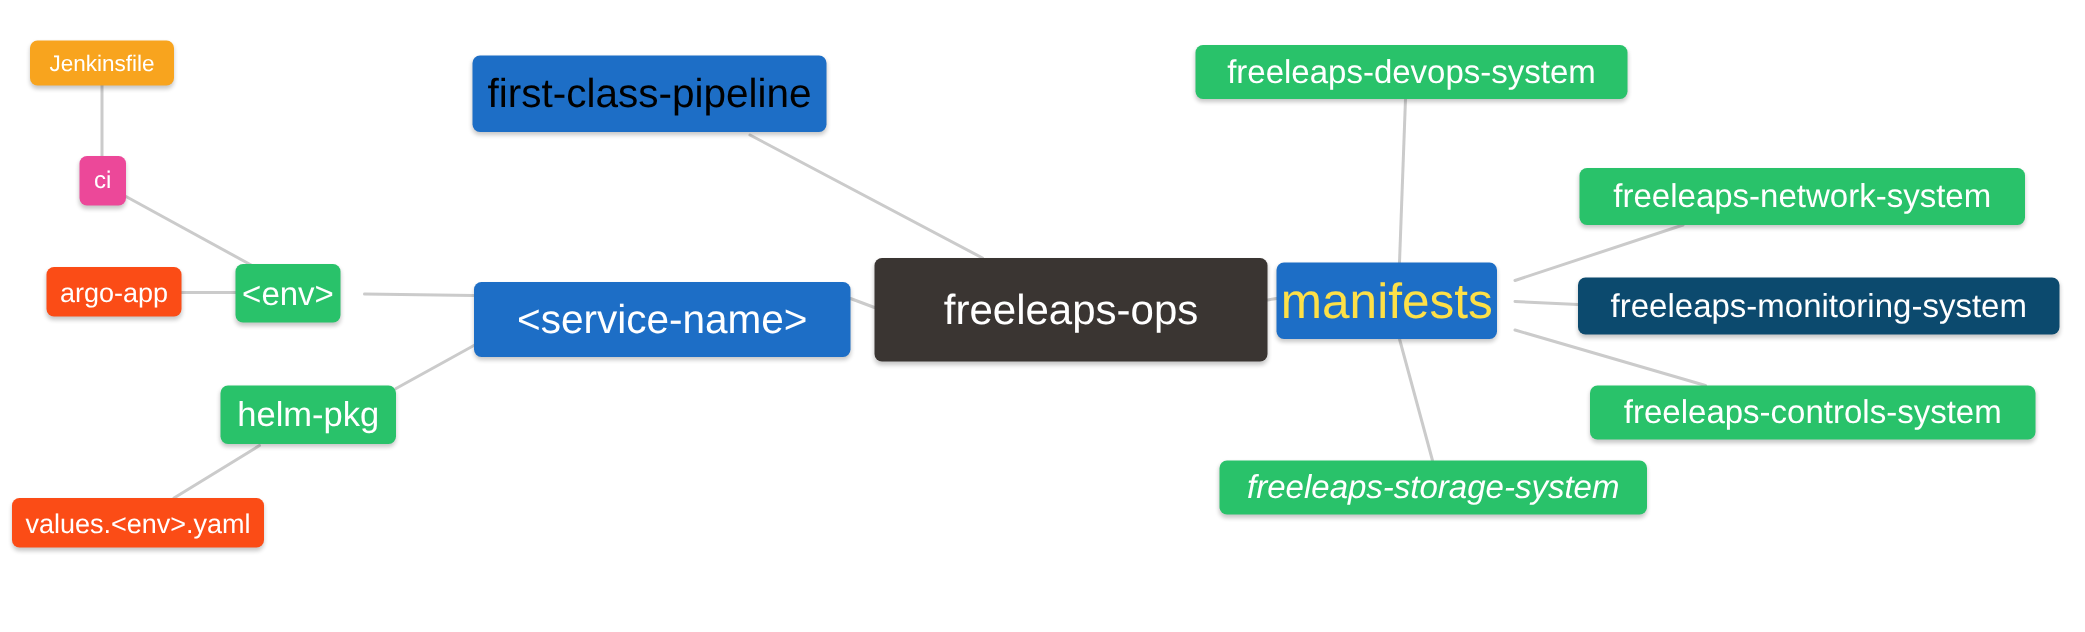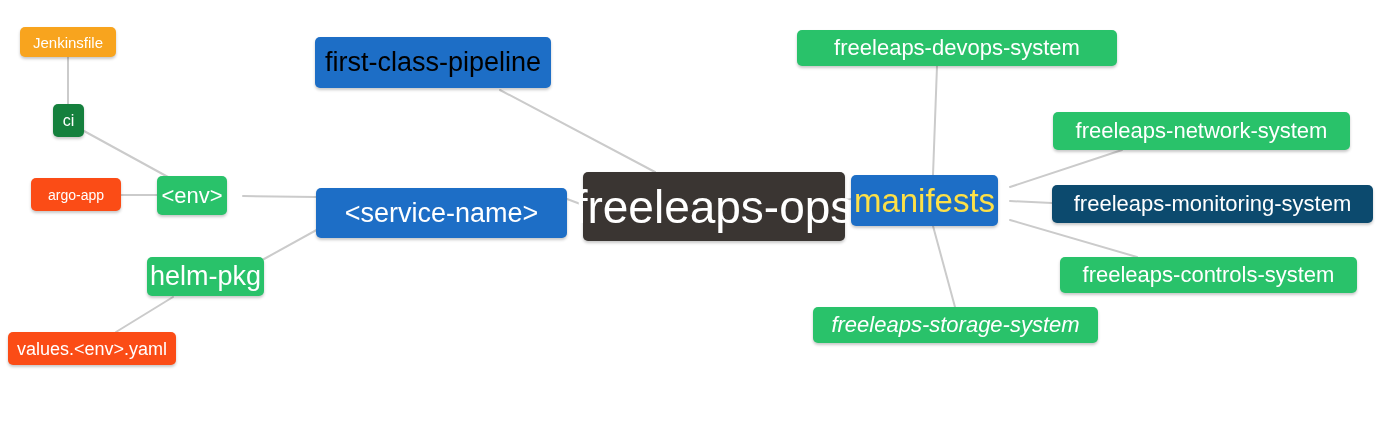--- a/index.html
+++ b/index.html
@@ -47,28 +47,28 @@
       <line x1="567" y1="199" x2="583" y2="205" stroke="#cbcbcb" stroke-width="2" stroke-linecap="round"></line>
       <line x1="845" y1="200" x2="851" y2="199" stroke="#cbcbcb" stroke-width="2" stroke-linecap="round"></line>
       <line x1="933" y1="175" x2="937" y2="66" stroke="#cbcbcb" stroke-width="2" stroke-linecap="round"></line>
       <line x1="1010" y1="187" x2="1122" y2="150" stroke="#cbcbcb" stroke-width="2" stroke-linecap="round"></line>
       <line x1="1010" y1="201" x2="1052" y2="203" stroke="#cbcbcb" stroke-width="2" stroke-linecap="round"></line>
       <line x1="1010" y1="220" x2="1137" y2="257" stroke="#cbcbcb" stroke-width="2" stroke-linecap="round"></line>
       <line x1="933" y1="226" x2="955" y2="307" stroke="#cbcbcb" stroke-width="2" stroke-linecap="round"></line>
     </svg>
   <div>
       <div class="node" style="left: 20px; top: 27px; width: 96px; height: 30px; font-size: 15px; background: rgb(248, 164, 30); color: rgb(255, 255, 255);">Jenkinsfile</div>
-      <div class="node" style="left: 53px; top: 104px; width: 31px; height: 33px; font-size: 16px; background: #15803d; color: rgb(255, 255, 255);">ci</div>
-      <div class="node" style="left: 31px; top: 178px; width: 90px; height: 33px; font-size: 14px; background: rgb(251, 76, 22); color: rgb(255, 255, 255);">argo-app</div>
+      <div class="node" style="left: 53px; top: 104px; width: 31px; height: 33px; font-size: 16px; background: #ec4899; color: rgb(255, 255, 255);">ci</div>
+      <div class="node" style="left: 31px; top: 178px; width: 90px; height: 33px; font-size: 18px; background: rgb(251, 76, 22); color: rgb(255, 255, 255);">argo-app</div>
       <div class="node" style="left: 157px; top: 176px; width: 70px; height: 39px; font-size: 22px; background: rgb(41, 194, 106); color: rgb(255, 255, 255);">&lt;env&gt;</div>
-      <div class="node" style="left: 147px; top: 257px; width: 117px; height: 39px; font-size: 27px; background: rgb(41, 194, 106); color: rgb(255, 255, 255);">helm-pkg</div>
+      <div class="node" style="left: 147px; top: 257px; width: 117px; height: 39px; font-size: 23px; background: rgb(41, 194, 106); color: rgb(255, 255, 255);">helm-pkg</div>
       <div class="node" style="left: 8px; top: 332px; width: 168px; height: 33px; font-size: 18px; background: rgb(251, 76, 22); color: rgb(255, 255, 255);">values.&lt;env&gt;.yaml</div>
       <div class="node" style="left: 315px; top: 37px; width: 236px; height: 51px; font-size: 27px; background: rgb(29, 110, 198); color: #000000;">first-class-pipeline</div>
       <div class="node" style="left: 316px; top: 172px; width: 251px; height: 50px; font-size: 27px; background: rgb(29, 110, 198); color: rgb(255, 255, 255); margin-top: 16px;">&lt;service-name&gt;</div>
-      <div class="node" style="left: 583px; top: 172px; width: 262px; height: 69px; font-size: 46px; background: rgb(58, 53, 50); color: rgb(255, 255, 255);">freeleaps-ops</div>
+      <div class="node" style="left: 583px; top: 172px; width: 262px; height: 69px; font-size: 28px; background: rgb(58, 53, 50); color: rgb(255, 255, 255);">freeleaps-ops</div>
       <div class="node" style="left: 851px; top: 175px; width: 147px; height: 51px; font-size: 33px; background: rgb(29, 110, 198); color: #fde047;">manifests</div>
-      <div class="node" style="left: 797px; top: 30px; width: 320px; height: 36px; font-size: 22px; background: rgb(41, 194, 106); color: rgb(255, 255, 255);">freeleaps-devops-system</div>
+      <div class="node" style="left: 797px; top: 30px; width: 288px; height: 36px; font-size: 22px; background: rgb(41, 194, 106); color: rgb(255, 255, 255);">freeleaps-devops-system</div>
       <div class="node" style="left: 1053px; top: 112px; width: 297px; height: 38px; font-size: 22px; background: rgb(41, 194, 106); color: rgb(255, 255, 255);">freeleaps-network-system</div>
       <div class="node" style="left: 1052px; top: 185px; width: 321px; height: 38px; font-size: 22px; background: #0c4a6e; color: rgb(255, 255, 255);">freeleaps-monitoring-system</div>
       <div class="node" style="left: 1060px; top: 257px; width: 297px; height: 36px; font-size: 22px; background: rgb(41, 194, 106); color: rgb(255, 255, 255);">freeleaps-controls-system</div>
       <div class="node" style="left: 813px; top: 307px; width: 285px; height: 36px; font-size: 22px; background: rgb(41, 194, 106); color: rgb(255, 255, 255); font-style: italic;">freeleaps-storage-system</div>
     </div>
 </div>
 
 </body></html>

